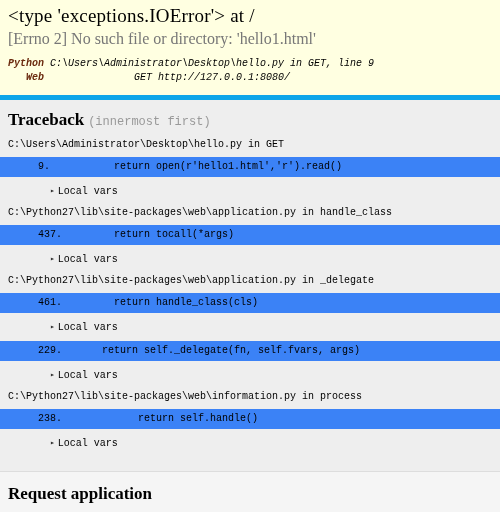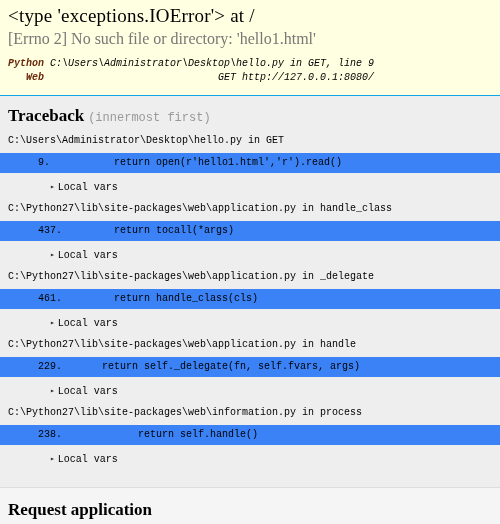--- a/index.html
+++ b/index.html
@@ -12,21 +12,21 @@
   }
   body {
     font-family: "Liberation Serif", serif;
     color: #000000;
   }
 
   
   #summary {
     background: #ffffe1;
     padding: 2px 8px 10px 8px;
-    border-bottom: 1px solid #0ea5e9;
+    border-bottom: 5px solid #0ea5e9;
   }
   #summary h1 {
     margin: 2px 0 0 0;
     padding: 0;
     font-family: "Liberation Serif", serif;
     font-weight: normal;
     font-size: 19px;
     line-height: 24px;
     color: #000000;
     letter-spacing: 0.2px;
@@ -52,21 +52,21 @@
   }
   table.meta th {
     text-align: right;
     font-weight: bold;
     color: #6b2a0e;
     padding: 0 6px 0 0;
     vertical-align: top;
     white-space: nowrap;
   }
   table.meta td {
-    text-align: right;
+    text-align: center;
     padding: 0;
     color: #000000;
     white-space: nowrap;
   }
 
   
   #traceback-section {
     background: #eeeeee;
     padding: 10px 8px 14px 8px;
     border-bottom: 1px solid #dddddd;
@@ -183,21 +183,20 @@
     <div class="localvars-toggle"><span class="arrow">▸</span><span>Local vars</span></div>
   </div>
 
   <div class="frame">
     <div class="frame-location">C:\Python27\lib\site-packages\web\application.py in _delegate</div>
     <div class="code-line"><span class="lineno">461.</span><span>        return handle_class(cls)</span></div>
     <div class="localvars-toggle"><span class="arrow">▸</span><span>Local vars</span></div>
   </div>
 
   <div class="frame">
-    <div class="frame-location">C:\Python27\lib\site-packages\web\application.py in handle</div>
     <div class="code-line"><span class="lineno">229.</span><span>      return self._delegate(fn, self.fvars, args)</span></div>
     <div class="localvars-toggle"><span class="arrow">▸</span><span>Local vars</span></div>
   </div>
 
   <div class="frame">
     <div class="frame-location">C:\Python27\lib\site-packages\web\information.py in process</div>
     <div class="code-line"><span class="lineno">238.</span><span>            return self.handle()</span></div>
     <div class="localvars-toggle"><span class="arrow">▸</span><span>Local vars</span></div>
   </div>
 </div>

